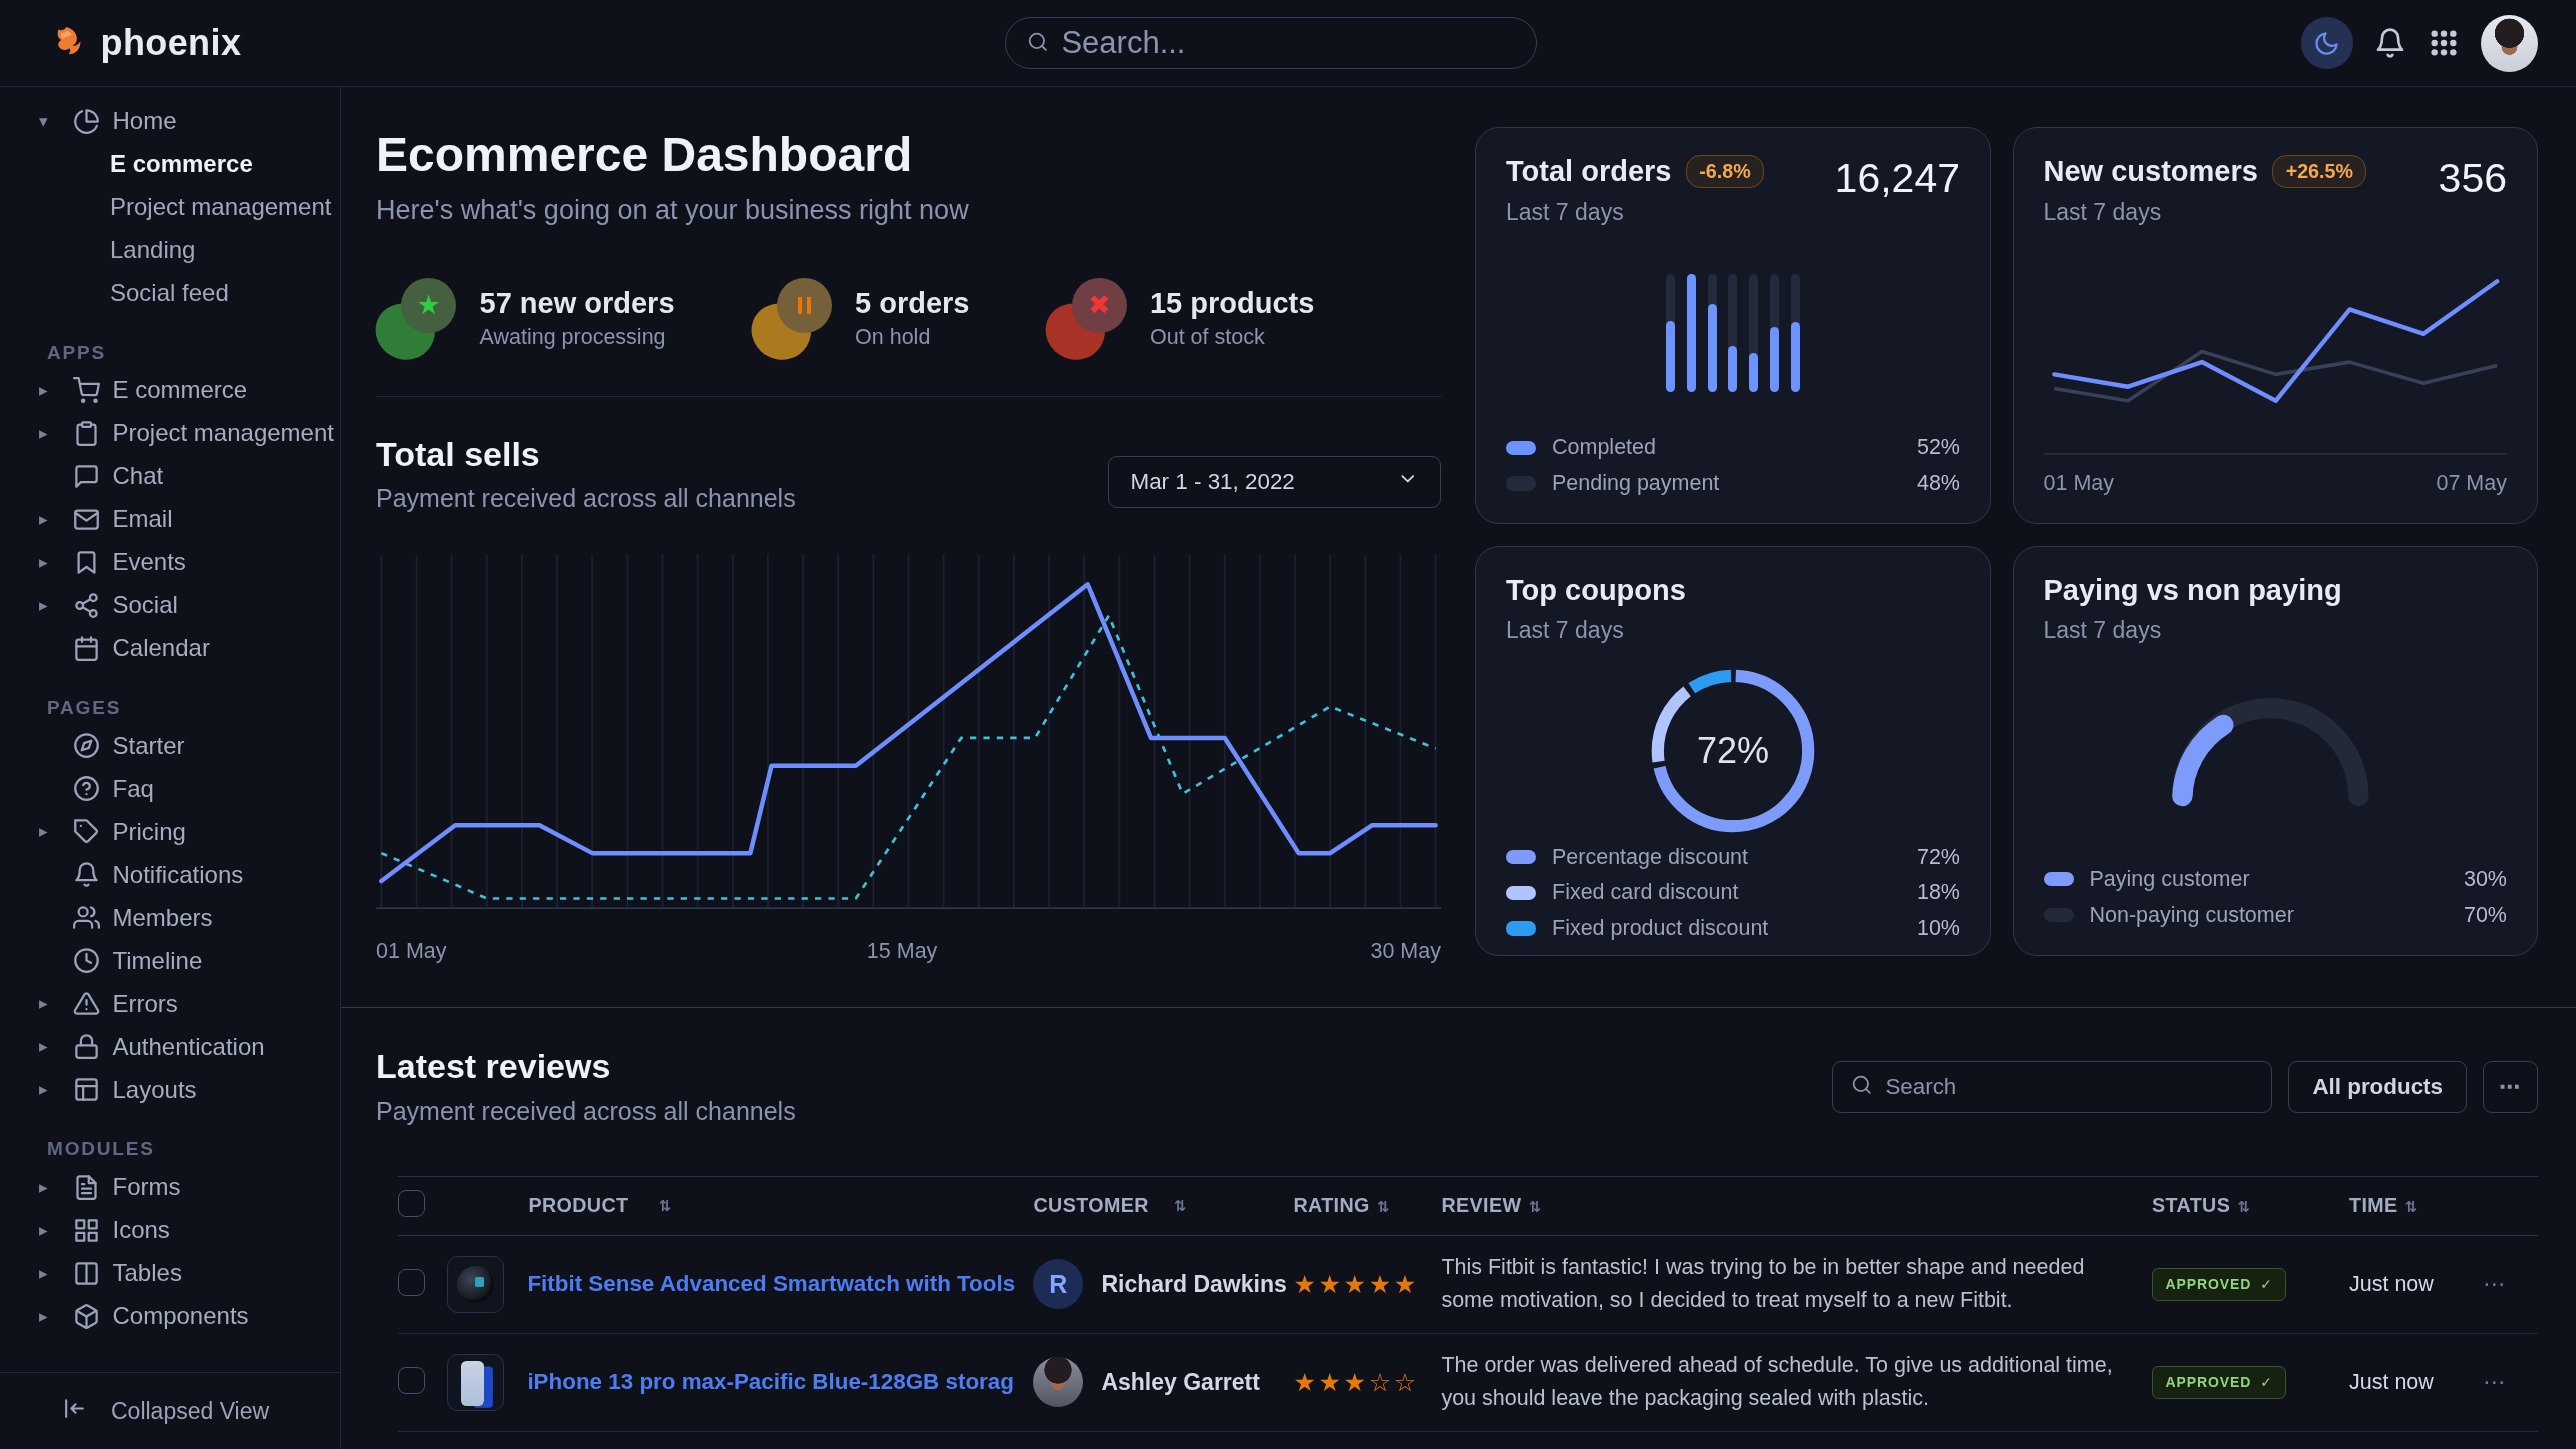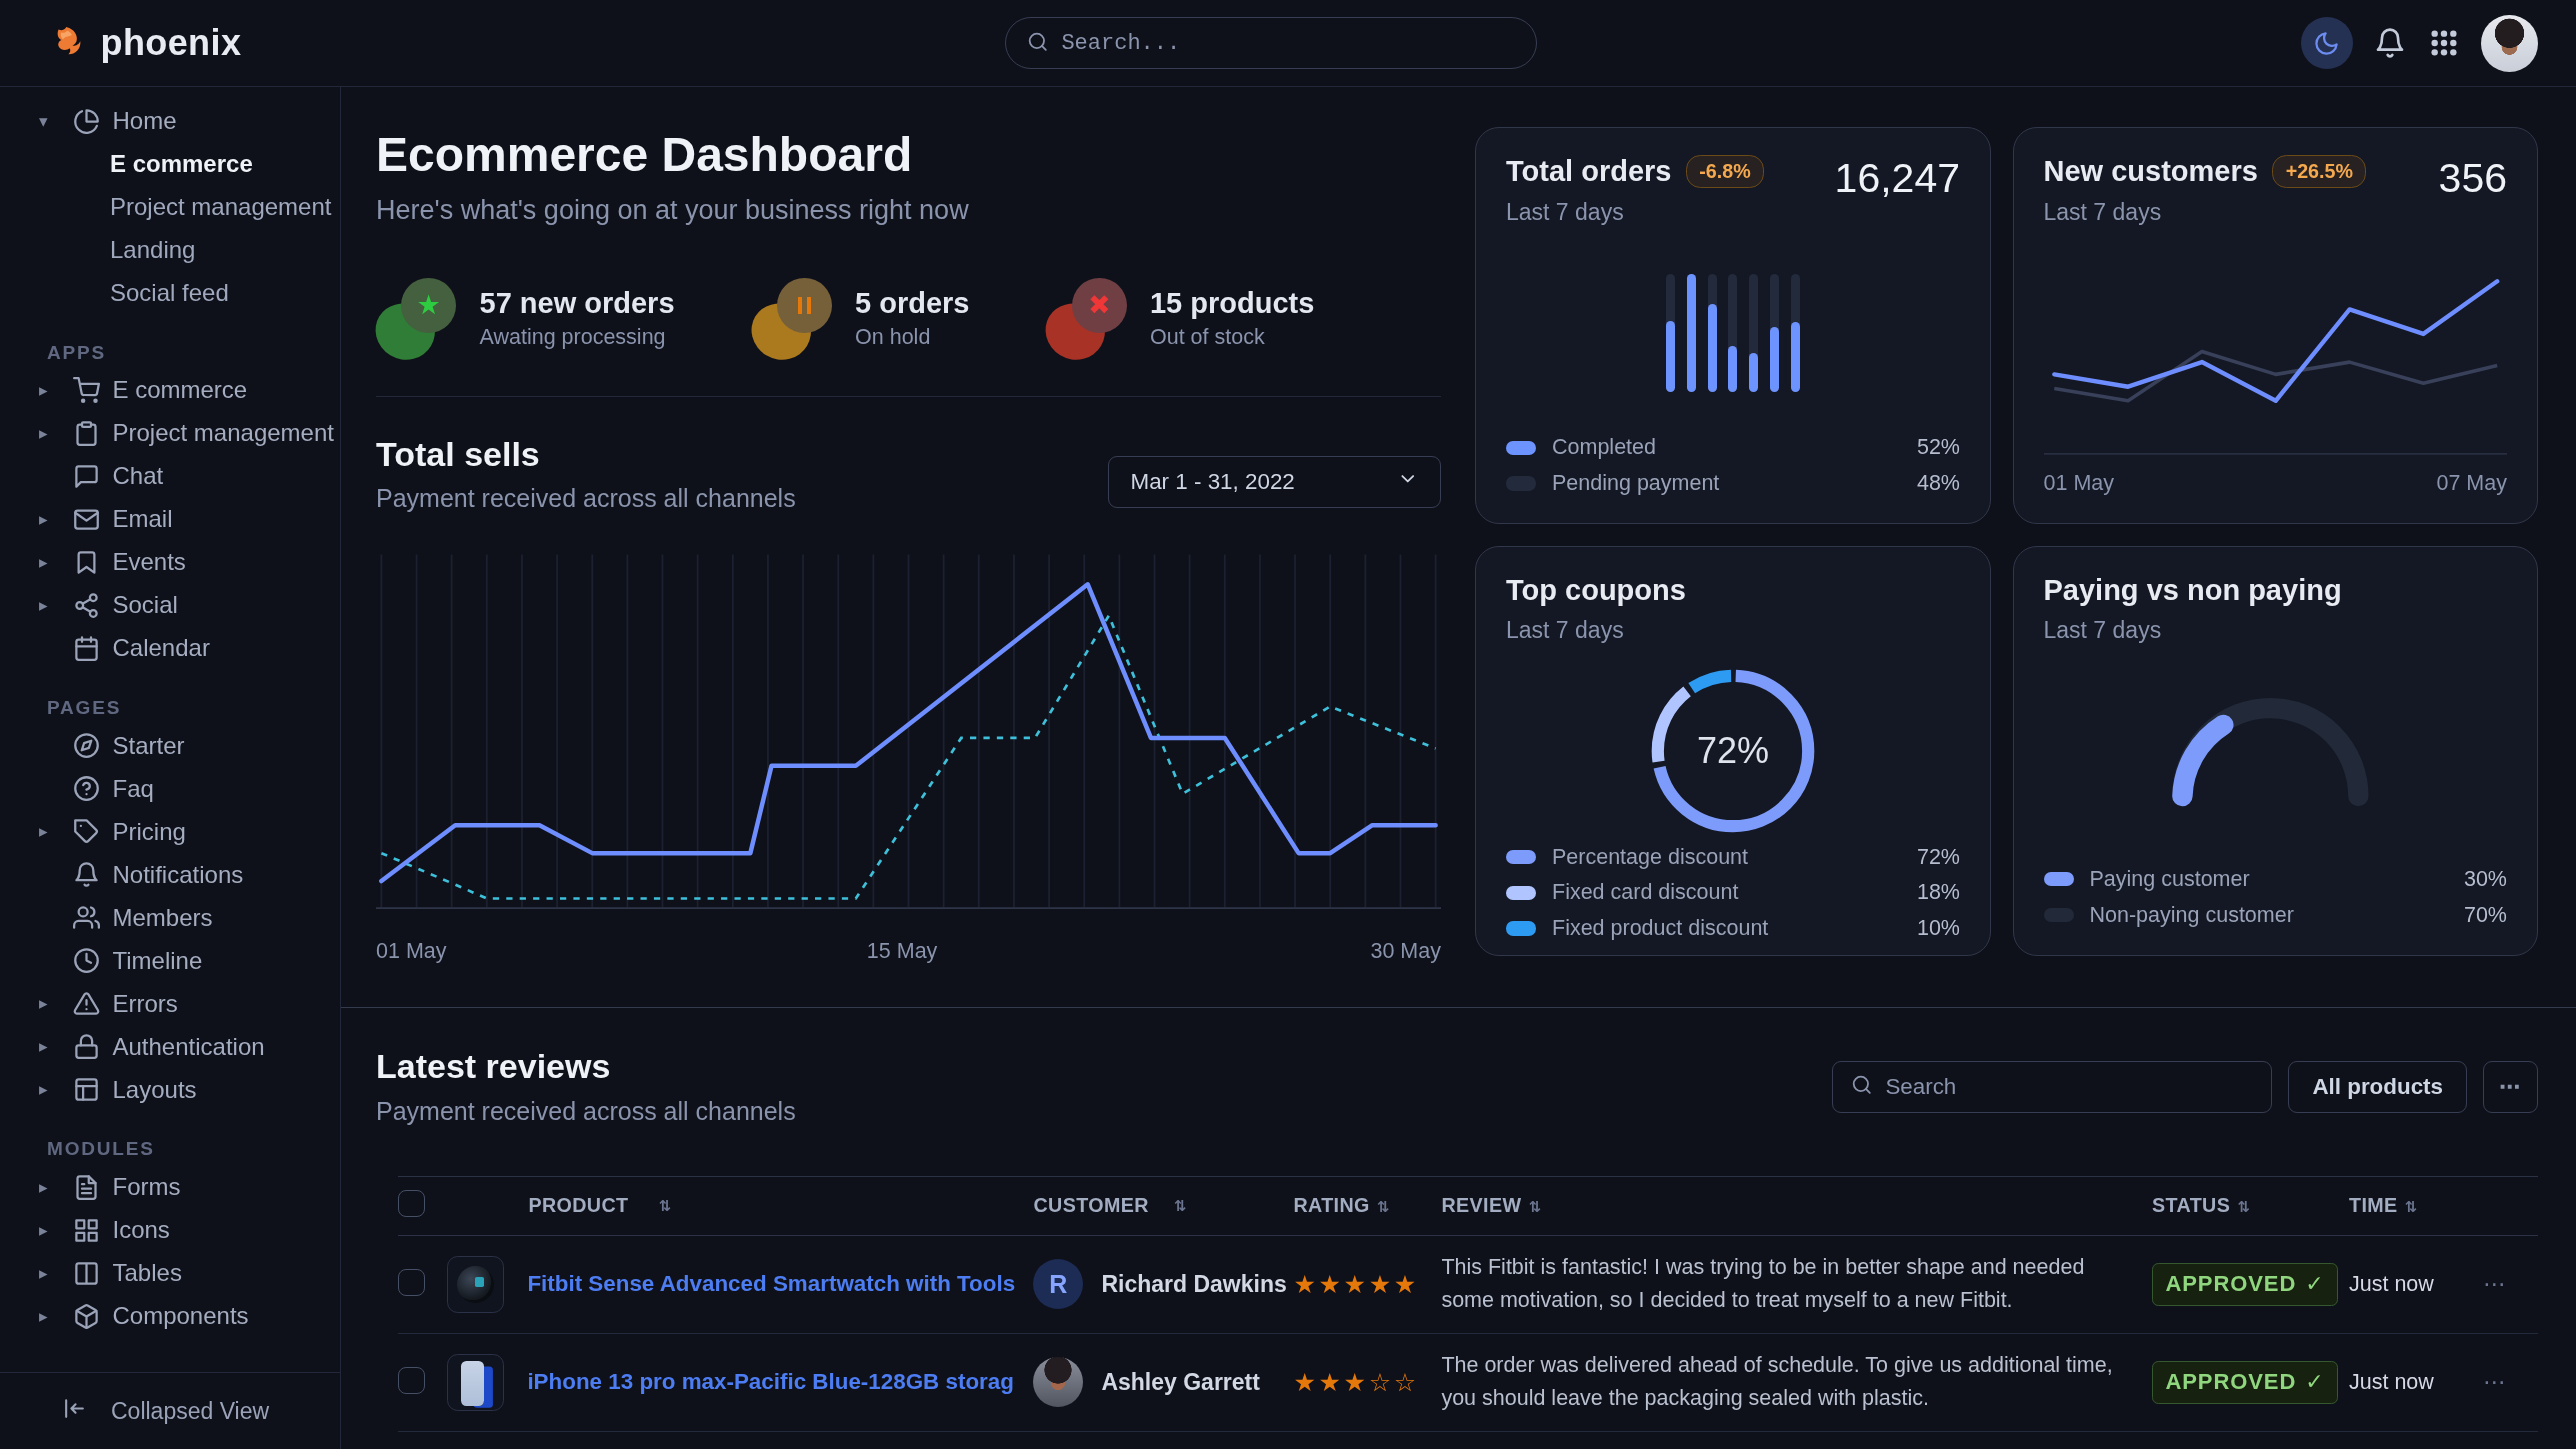--- a/index.html
+++ b/index.html
@@ -5,22 +5,22 @@
   *{box-sizing:border-box;margin:0;padding:0}
   html,body{width:2576px;height:1449px;overflow:hidden;background:#0f111a;
     font-family:"Liberation Sans","DejaVu Sans",sans-serif;color:#dfe3ec}
   
   .topbar{height:87px;display:flex;align-items:center;padding:0 38px 0 47px;
     border-bottom:0.9px solid #222839;background:#0f111a}
   .brand{display:flex;align-items:center;gap:12.5px}
   .brand-text{font-size:36px;font-weight:600;color:#e8ebf2;letter-spacing:0.4px}
   .top-search{display:flex;align-items:center;gap:12.5px;width:532px;height:52px;
     border:0.9px solid #373e53;border-radius:26px;padding:0 21.5px;margin-left:auto;margin-right:auto;color:#8a94ad}
-  .top-search input{background:transparent;border:none;outline:none;color:#c6cddb;font-size:22px;width:100%;
-    font-family:Liberation Mono, monospace}
+  .top-search input{background:transparent;border:none;outline:none;color:#c6cddb;font-size:31px;width:100%;
+    font-family:Liberation Sans, sans-serif}
   .top-search input::placeholder{color:#8a94ad}
   .top-icons{display:flex;align-items:center;gap:21.5px}
   .icon-btn{background:transparent;border:none;color:#c3cad9;display:flex;align-items:center;justify-content:center;cursor:pointer}
   .moon-btn{width:52px;height:52px;border-radius:50%;background:#243153;color:#6c8cf0}
   .avatar-top{width:57px;height:57px;border-radius:50%;overflow:hidden;
     background:radial-gradient(circle at 50% 32%,#241d1f 0 30%,rgba(0,0,0,0) 31%),
                radial-gradient(circle at 50% 56%,#9c6a4e 0 18%,rgba(0,0,0,0) 19%),
                linear-gradient(#e7e9ee,#c9ced8)}
   
   .shell{display:flex;height:1362px}
@@ -122,21 +122,21 @@
   .thumb.phone::after{content:"";position:absolute;left:12.5px;top:6.3px;width:23px;height:45px;border-radius:5.4px;
     background:linear-gradient(#c7d3e6,#aebfd8);box-shadow:10.7px 3.6px 0 -1.8px #1d49c8}
   .prod-link{font-size:22.4px;font-weight:600;color:#4d7df2;white-space:nowrap;overflow:hidden;cursor:pointer}
   .avatar{width:50px;height:50px;border-radius:50%;flex-shrink:0;display:flex;align-items:center;justify-content:center;overflow:hidden}
   .avatar.initial{background:#1c2c55;color:#87a5ff;font-size:25px;font-weight:700}
   .avatar.photo{background:radial-gradient(circle at 50% 26%,#231c20 0 30%,rgba(0,0,0,0) 31%),
     radial-gradient(circle at 50% 52%,#a5674b 0 19%,rgba(0,0,0,0) 20%),linear-gradient(#8a8f9c,#50555f)}
   .cust-name{font-size:23px;font-weight:600;color:#d2d8e4;white-space:nowrap}
   .stars{font-size:25px;color:#e5780b;letter-spacing:2.7px;white-space:nowrap}
   .rev-text{font-size:21.5px;color:#b9c0d0;line-height:1.55;max-height:70px;overflow:hidden}
-  .badge-ok{font-size:22px;font-weight:700;letter-spacing:0.9px;color:#90d67f;border:0.9px solid #35582e;
+  .badge-ok{font-size:14px;font-weight:700;letter-spacing:0.9px;color:#90d67f;border:0.9px solid #35582e;
     background:#16220f;padding:7.2px 12.5px;border-radius:6.3px;display:inline-flex;gap:9px;align-items:center}
   .time-val{font-size:21.5px;font-weight:400;color:#d5dae6}
 </style>
 </head>
 <body>
 
 <header class="topbar">
   <div class="brand">
     <svg width="41" height="41" viewBox="0 0 32 32">
       <path fill="#ee7b34" d="M9 5c3.2 1.6 5.6-.4 6-1.8 3 .6 7.4 3 8.2 7.8.6 3.8-1.6 6-3.4 6.8 2.6.2 5.4-1.2 6.2-3.8.8 6.4-4.6 10.6-9.2 10.4 1.6-1.6 1.8-3.6.8-4.6-2.4 2.2-7.4 1.6-8.6-1.8-.8-2.4 1-4.4 2.4-4.8-2.6-.8-4-4.4-2.4-8.2z"></path>

